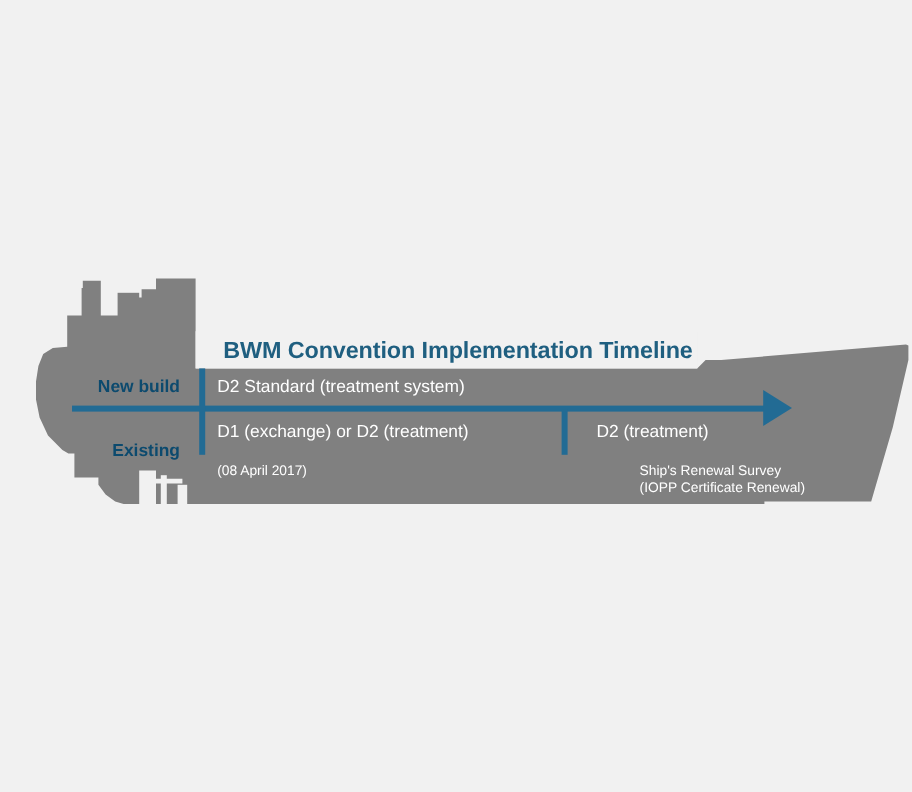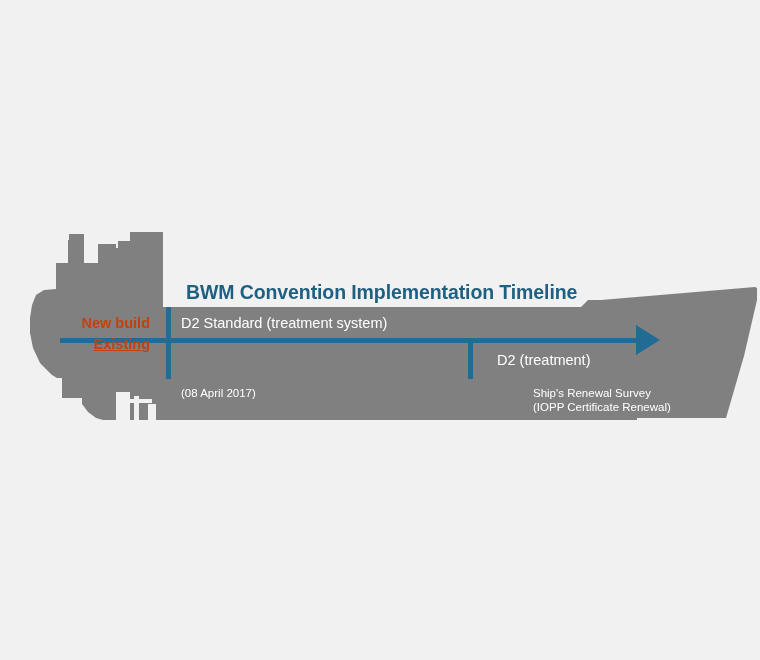--- a/index.html
+++ b/index.html
@@ -43,28 +43,28 @@
     font-weight: bold;
     color: #1f5f80;
     letter-spacing: -0.1px;
     white-space: nowrap;
   }
 
   
   .row-cat {
     font-size: 14.5px;
     font-weight: bold;
-    color: #c2410c;
+    color: #0c4a6e;
     white-space: nowrap;
     text-align: right;
     width: 110px;
     left: 40px;
   }
   .row-cat.newbuild { top: 315px; }
-  .row-cat.existing { top: 336px; text-decoration: underline; }
+  .row-cat.existing { top: 368px; }
 
   
   .phase {
     font-size: 14.5px;
     font-weight: normal;
     color: #ffffff;
     white-space: nowrap;
   }
   .phase.p1 { left: 181px; top: 315px; }
   .phase.p2 { left: 181px; top: 352px; }
@@ -137,20 +137,21 @@
 
     <div class="abs rule-h"></div>
     <div class="abs arrow-head"></div>
     <div class="abs rule-v v1"></div>
     <div class="abs rule-v v2"></div>
 
     <div class="abs row-cat newbuild">New build</div>
     <div class="abs row-cat existing">Existing</div>
 
     <div class="abs phase p1">D2 Standard (treatment system)</div>
+    <div class="abs phase p2">D1 (exchange) or D2 (treatment)</div>
     <div class="abs phase p3">D2 (treatment)</div>
 
     <div class="abs milestone m1">
       <span class="ln">(08 April 2017)</span>
     </div>
     <div class="abs milestone m2">
       <span class="ln">Ship's Renewal Survey</span>
       <span class="ln">(IOPP Certificate Renewal)</span>
     </div>
 

